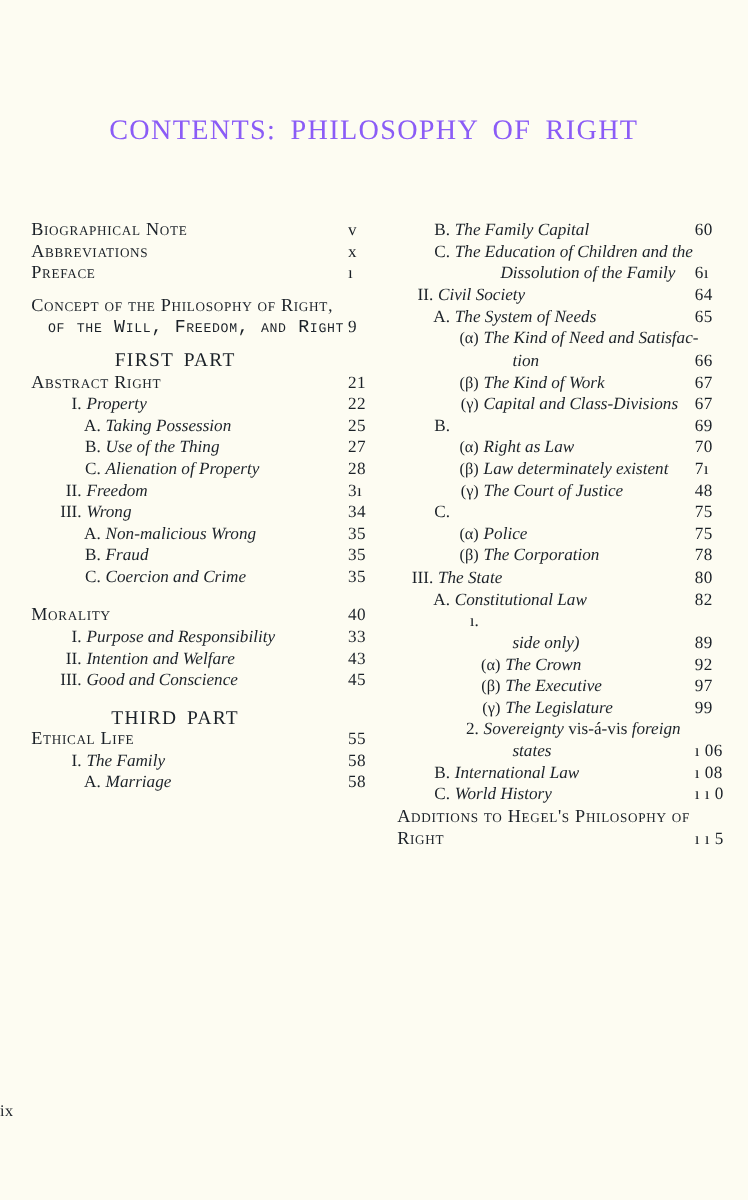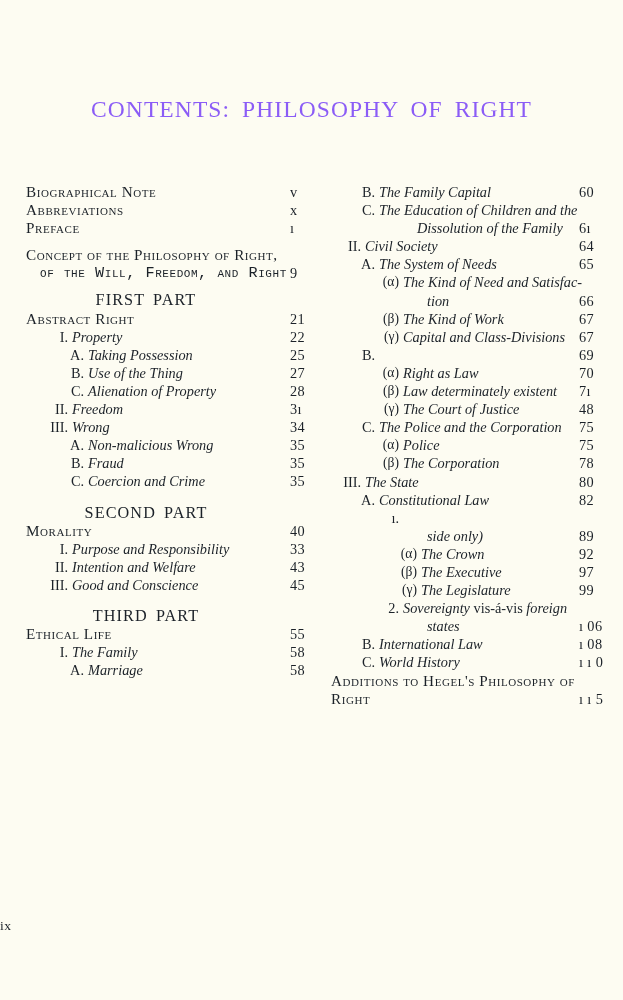--- a/index.html
+++ b/index.html
@@ -223,21 +223,20 @@
       <span class="pg">35</span>
     </div>
     <div class="entry">
       <span class="num roman n2">C.</span>
       <span class="ttl t2">Coercion and Crime</span>
       <span class="pg">35</span>
     </div>
 
     <div class="gap-lg"></div>
 
-    <div class="parthead leftcol">SECOND PART</div>
 
     <div class="entry">
       <span class="smallcaps">Morality</span>
       <span class="pg">40</span>
     </div>
     <div class="entry">
       <span class="num roman n1">I.</span>
       <span class="ttl t1">Purpose and Responsibility</span>
       <span class="pg">33</span>
     </div>
@@ -330,21 +329,20 @@
           <span class="ttl t3">Law determinately existent</span>
           <span class="pg">7ı</span>
         </div>
         <div class="entry">
           <span class="num n3 greek">(γ)</span>
           <span class="ttl t3">The Court of Justice</span>
           <span class="pg">48</span>
         </div>
         <div class="entry">
           <span class="num n2 roman">C.</span>
-          <span class="ttl t2">The Police and the Corporation</span>
           <span class="pg">75</span>
         </div>
         <div class="entry">
           <span class="num n3 greek">(α)</span>
           <span class="ttl t3">Police</span>
           <span class="pg">75</span>
         </div>
         <div class="entry">
           <span class="num n3 greek">(β)</span>
           <span class="ttl t3">The Corporation</span>

